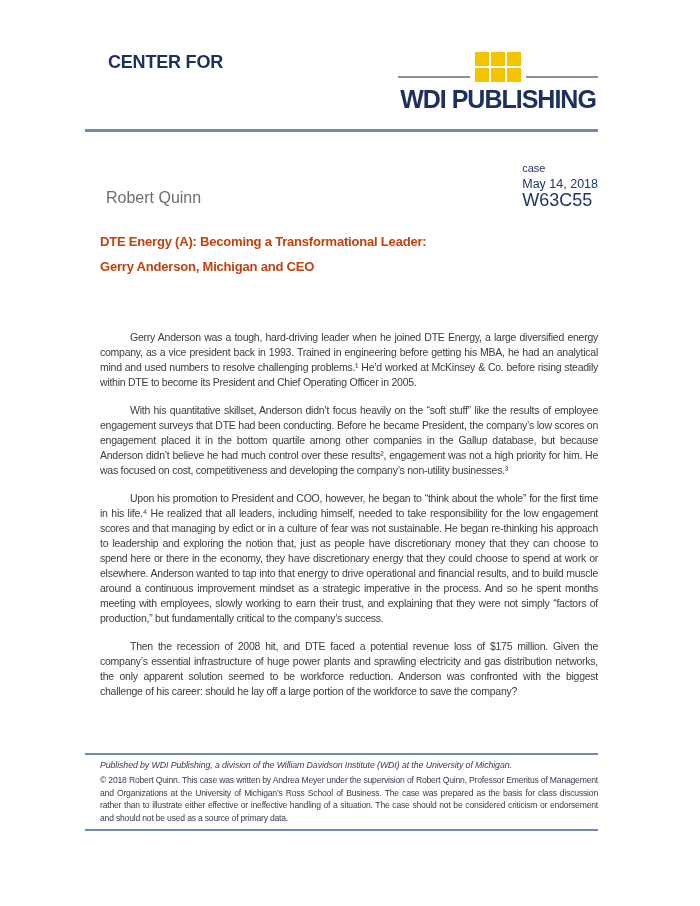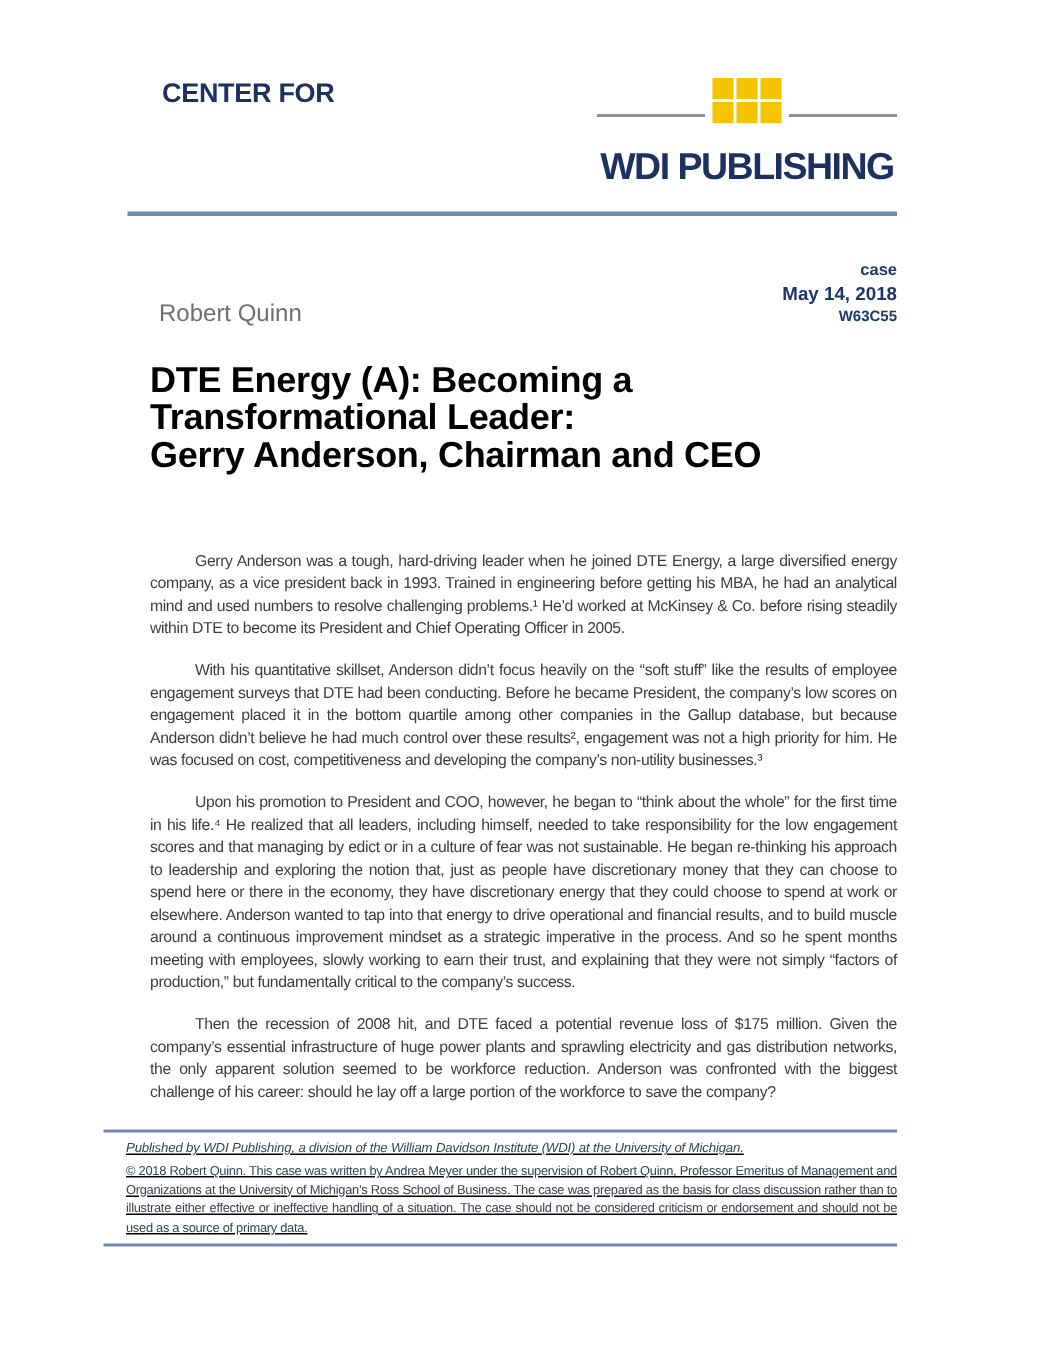--- a/index.html
+++ b/index.html
@@ -21,53 +21,53 @@
   .cpo-gold { color:#f8bf16; }
   .wdi-logo { width:200px; padding-top:0px; }
   .wdi-top { display:flex; }
   .wdi-line { flex:1; height:2px; background:#8e9295; align-self:flex-end; margin-bottom:4px; }
   .wdi-squares {
     width:46px; margin:0 5px;
     display:flex; flex-wrap:wrap; gap:2px;
   }
   .sq { width:14px; height:14px; background:#f5c400; }
   .wdi-text {
-    margin-top:15px; text-align:center;
+    margin-top:3px; text-align:center;
     font-weight:bold; font-size:25px; letter-spacing:-1px; color:#1d3160;
     white-space:nowrap;
   }
   
   .rule { background:#6d8cb0; }
   .header-rule { height:3px; margin:15px 102px 0 85px; }
   
   .meta-row {
     display:flex; justify-content:space-between; align-items:flex-end;
     margin:28px 102px 0 106px;
   }
   .author { font-size:16px; color:#6d6e71; padding-bottom:1px; }
-  .case-block { text-align:right; color:#1c3767; font-weight:bold; line-height:16px; }
+  .case-block { color:#1c3767; font-weight:normal; line-height:16px; }
   .case-type { font-size:11px; }
   .case-date { font-size:12.5px; }
-  .case-code { font-size:10px; }
+  .case-code { font-size:18px; }
   
   .title {
     margin:21px 100px 0 100px;
-    font-size:24px; font-weight:bold; color:#000000;
+    font-size:13px; font-weight:bold; color:#c2410c;
     line-height:25px; letter-spacing:-0.2px;
   }
   .title span { display:block; }
   
   .body-text {
     margin:51px 102px 0 100px;
     font-size:10.5px; line-height:15px; letter-spacing:-0.25px;
     color:#3c3c3e; text-align:justify;
   }
   .body-text p { text-indent:30px; margin-bottom:13px; }
   
-  .footer { position:absolute; left:69px; right:102px; top:753px;text-decoration:underline; }
+  .footer { position:absolute; left:85px; right:102px; top:753px; }
   .footer-rule { height:2px; }
   .footer-inner { margin:4px 0 5px 15px; color:#39404f; }
   .pub { font-style:italic; font-size:8.8px; line-height:13px; margin-bottom:2px; letter-spacing:-0.1px; }
   .copy { font-size:8.6px; line-height:12.6px; text-align:justify; letter-spacing:-0.2px; }
 </style>
 </head>
 <body>
 
 <div class="page">
 
@@ -98,21 +98,21 @@
     <div class="author">Robert Quinn</div>
     <div class="case-block">
       <div class="case-type">case</div>
       <div class="case-date">May 14, 2018</div>
       <div class="case-code">W63C55</div>
     </div>
   </div>
 
   <h1 class="title">
     <span>DTE Energy (A): Becoming a Transformational Leader:</span>
-    <span>Gerry Anderson, Chairman and CEO</span>
+    <span>Gerry Anderson, Michigan and CEO</span>
   </h1>
 
   <div class="body-text">
     <p>Gerry Anderson was a tough, hard-driving leader when he joined DTE Energy, a large diversified energy company, as a vice president back in 1993. Trained in engineering before getting his MBA, he had an analytical mind and used numbers to resolve challenging problems.¹ He’d worked at McKinsey &amp; Co. before rising steadily within DTE to become its President and Chief Operating Officer in 2005.</p>
     <p>With his quantitative skillset, Anderson didn’t focus heavily on the “soft stuff” like the results of employee engagement surveys that DTE had been conducting. Before he became President, the company’s low scores on engagement placed it in the bottom quartile among other companies in the Gallup database, but because Anderson didn’t believe he had much control over these results², engagement was not a high priority for him. He was focused on cost, competitiveness and developing the company’s non-utility businesses.³</p>
     <p>Upon his promotion to President and COO, however, he began to “think about the whole” for the first time in his life.⁴ He realized that all leaders, including himself, needed to take responsibility for the low engagement scores and that managing by edict or in a culture of fear was not sustainable. He began re-thinking his approach to leadership and exploring the notion that, just as people have discretionary money that they can choose to spend here or there in the economy, they have discretionary energy that they could choose to spend at work or elsewhere. Anderson wanted to tap into that energy to drive operational and financial results, and to build muscle around a continuous improvement mindset as a strategic imperative in the process. And so he spent months meeting with employees, slowly working to earn their trust, and explaining that they were not simply “factors of production,” but fundamentally critical to the company’s success.</p>
     <p>Then the recession of 2008 hit, and DTE faced a potential revenue loss of $175 million. Given the company’s essential infrastructure of huge power plants and sprawling electricity and gas distribution networks, the only apparent solution seemed to be workforce reduction. Anderson was confronted with the biggest challenge of his career: should he lay off a large portion of the workforce to save the company?</p>
   </div>
 
   <div class="footer">

